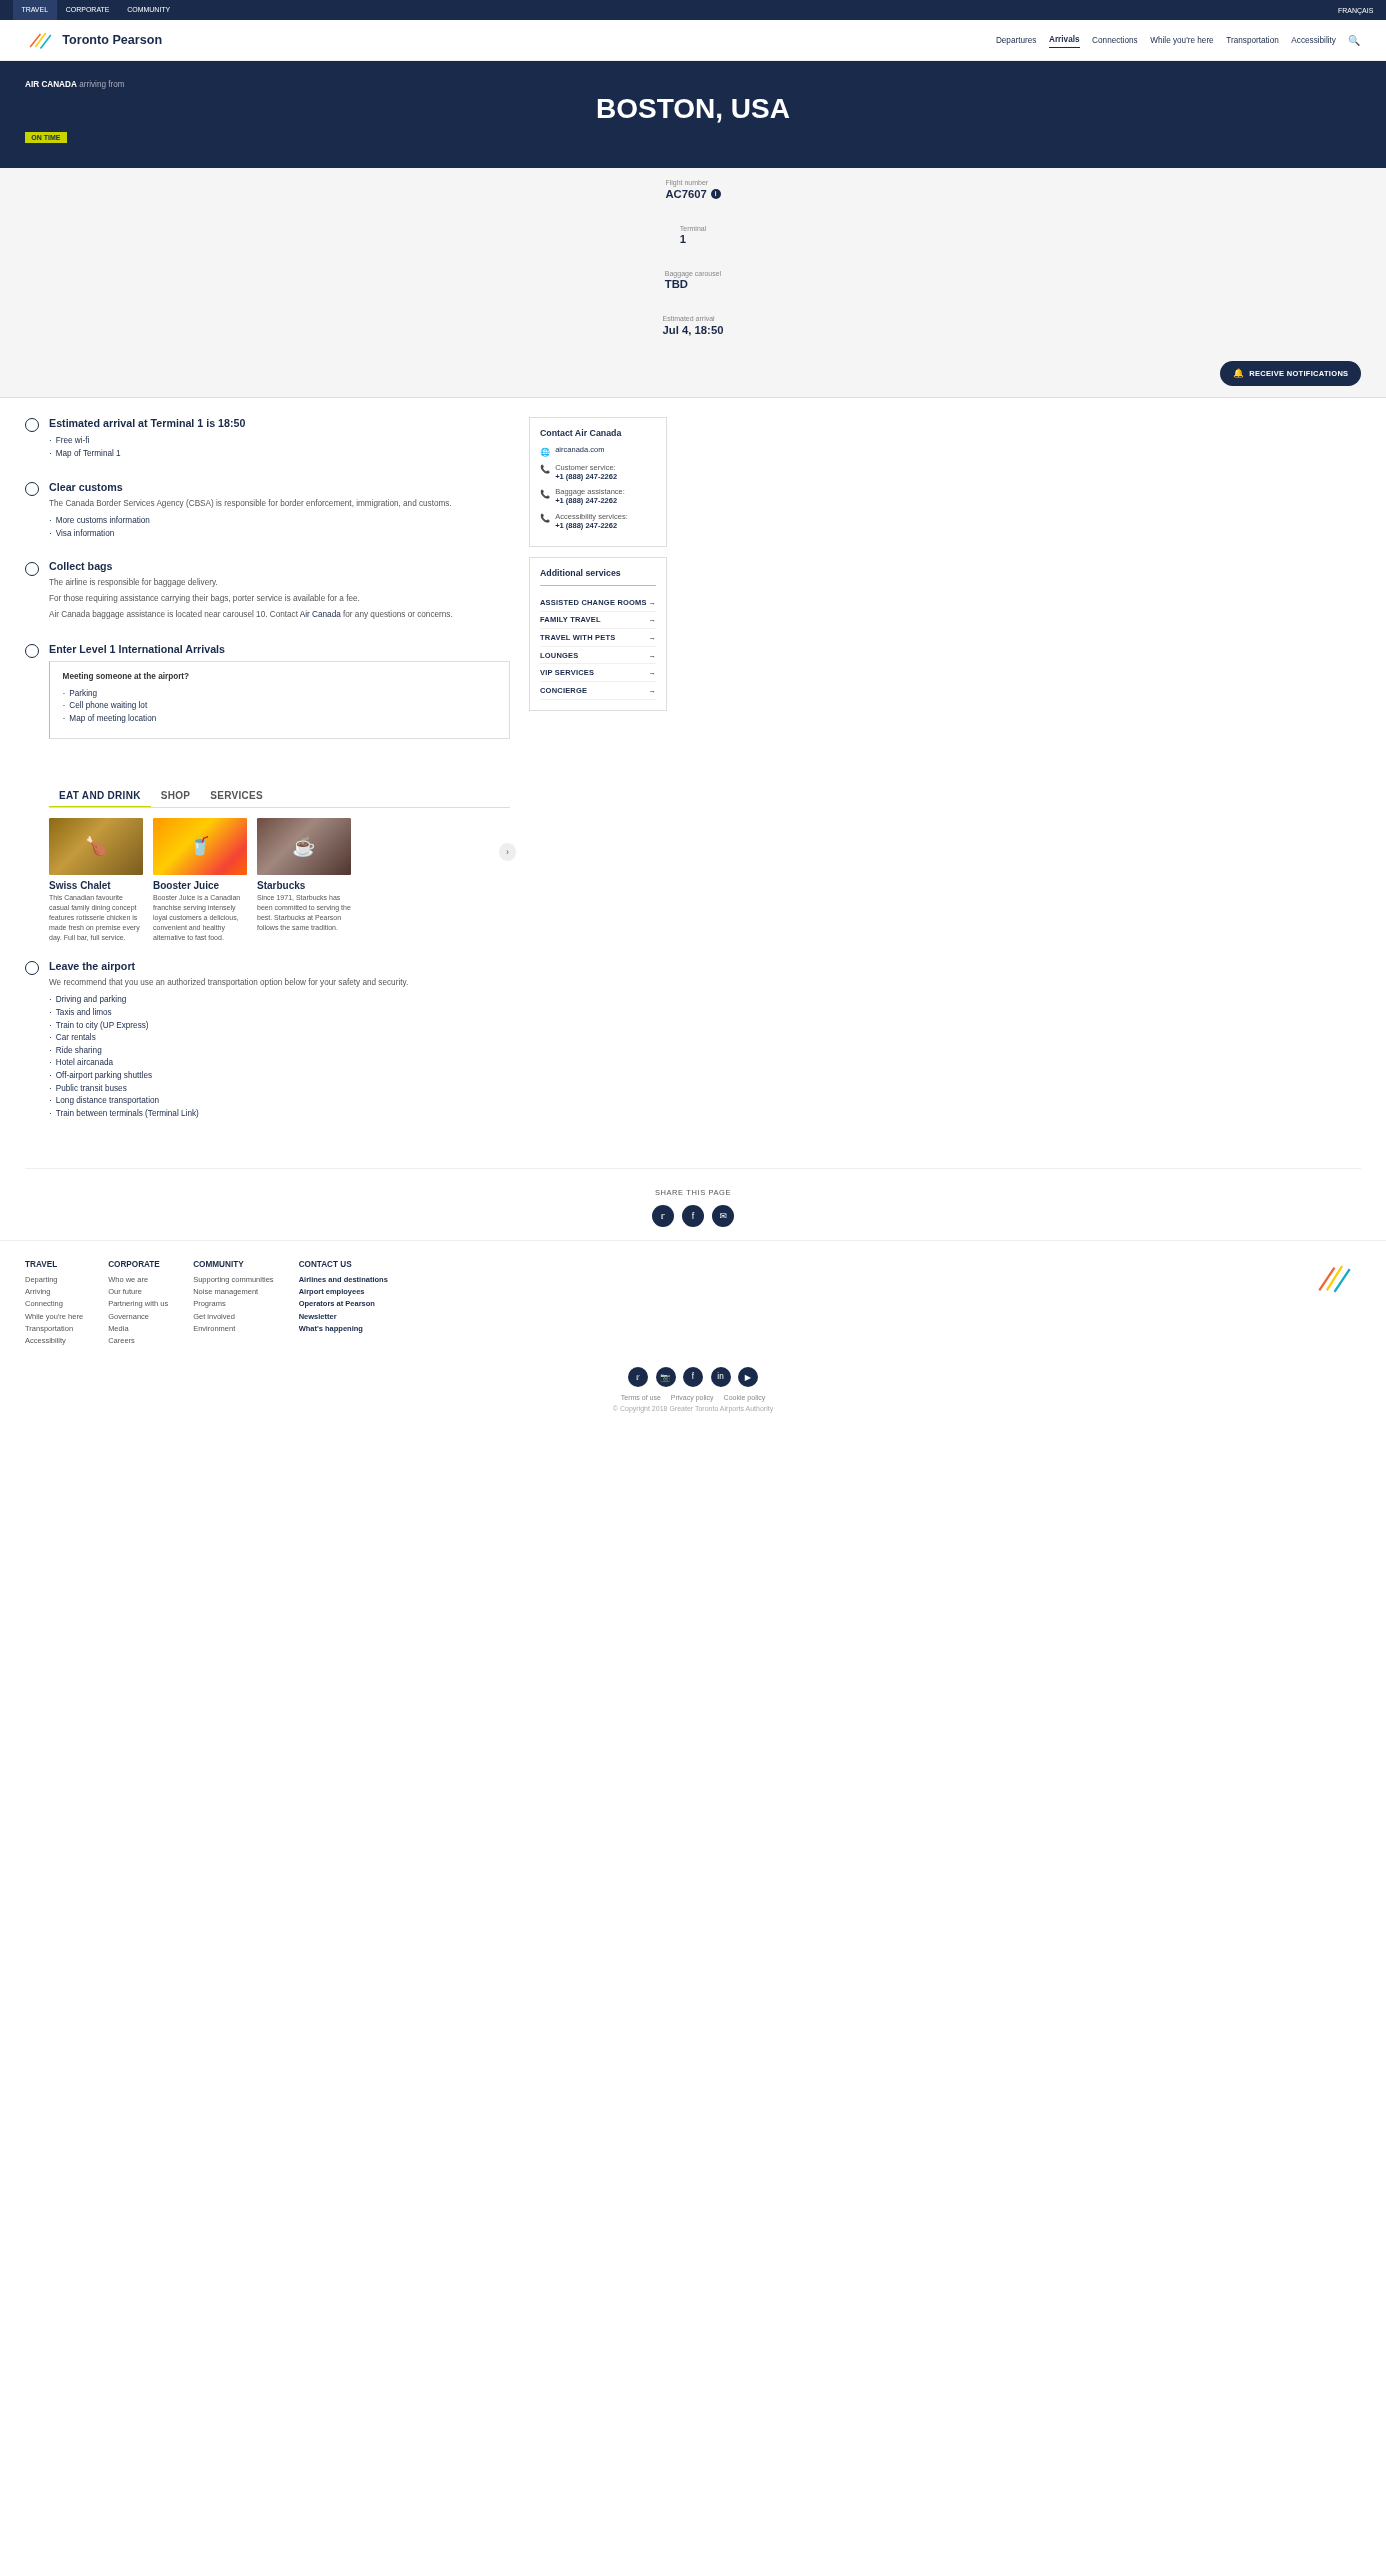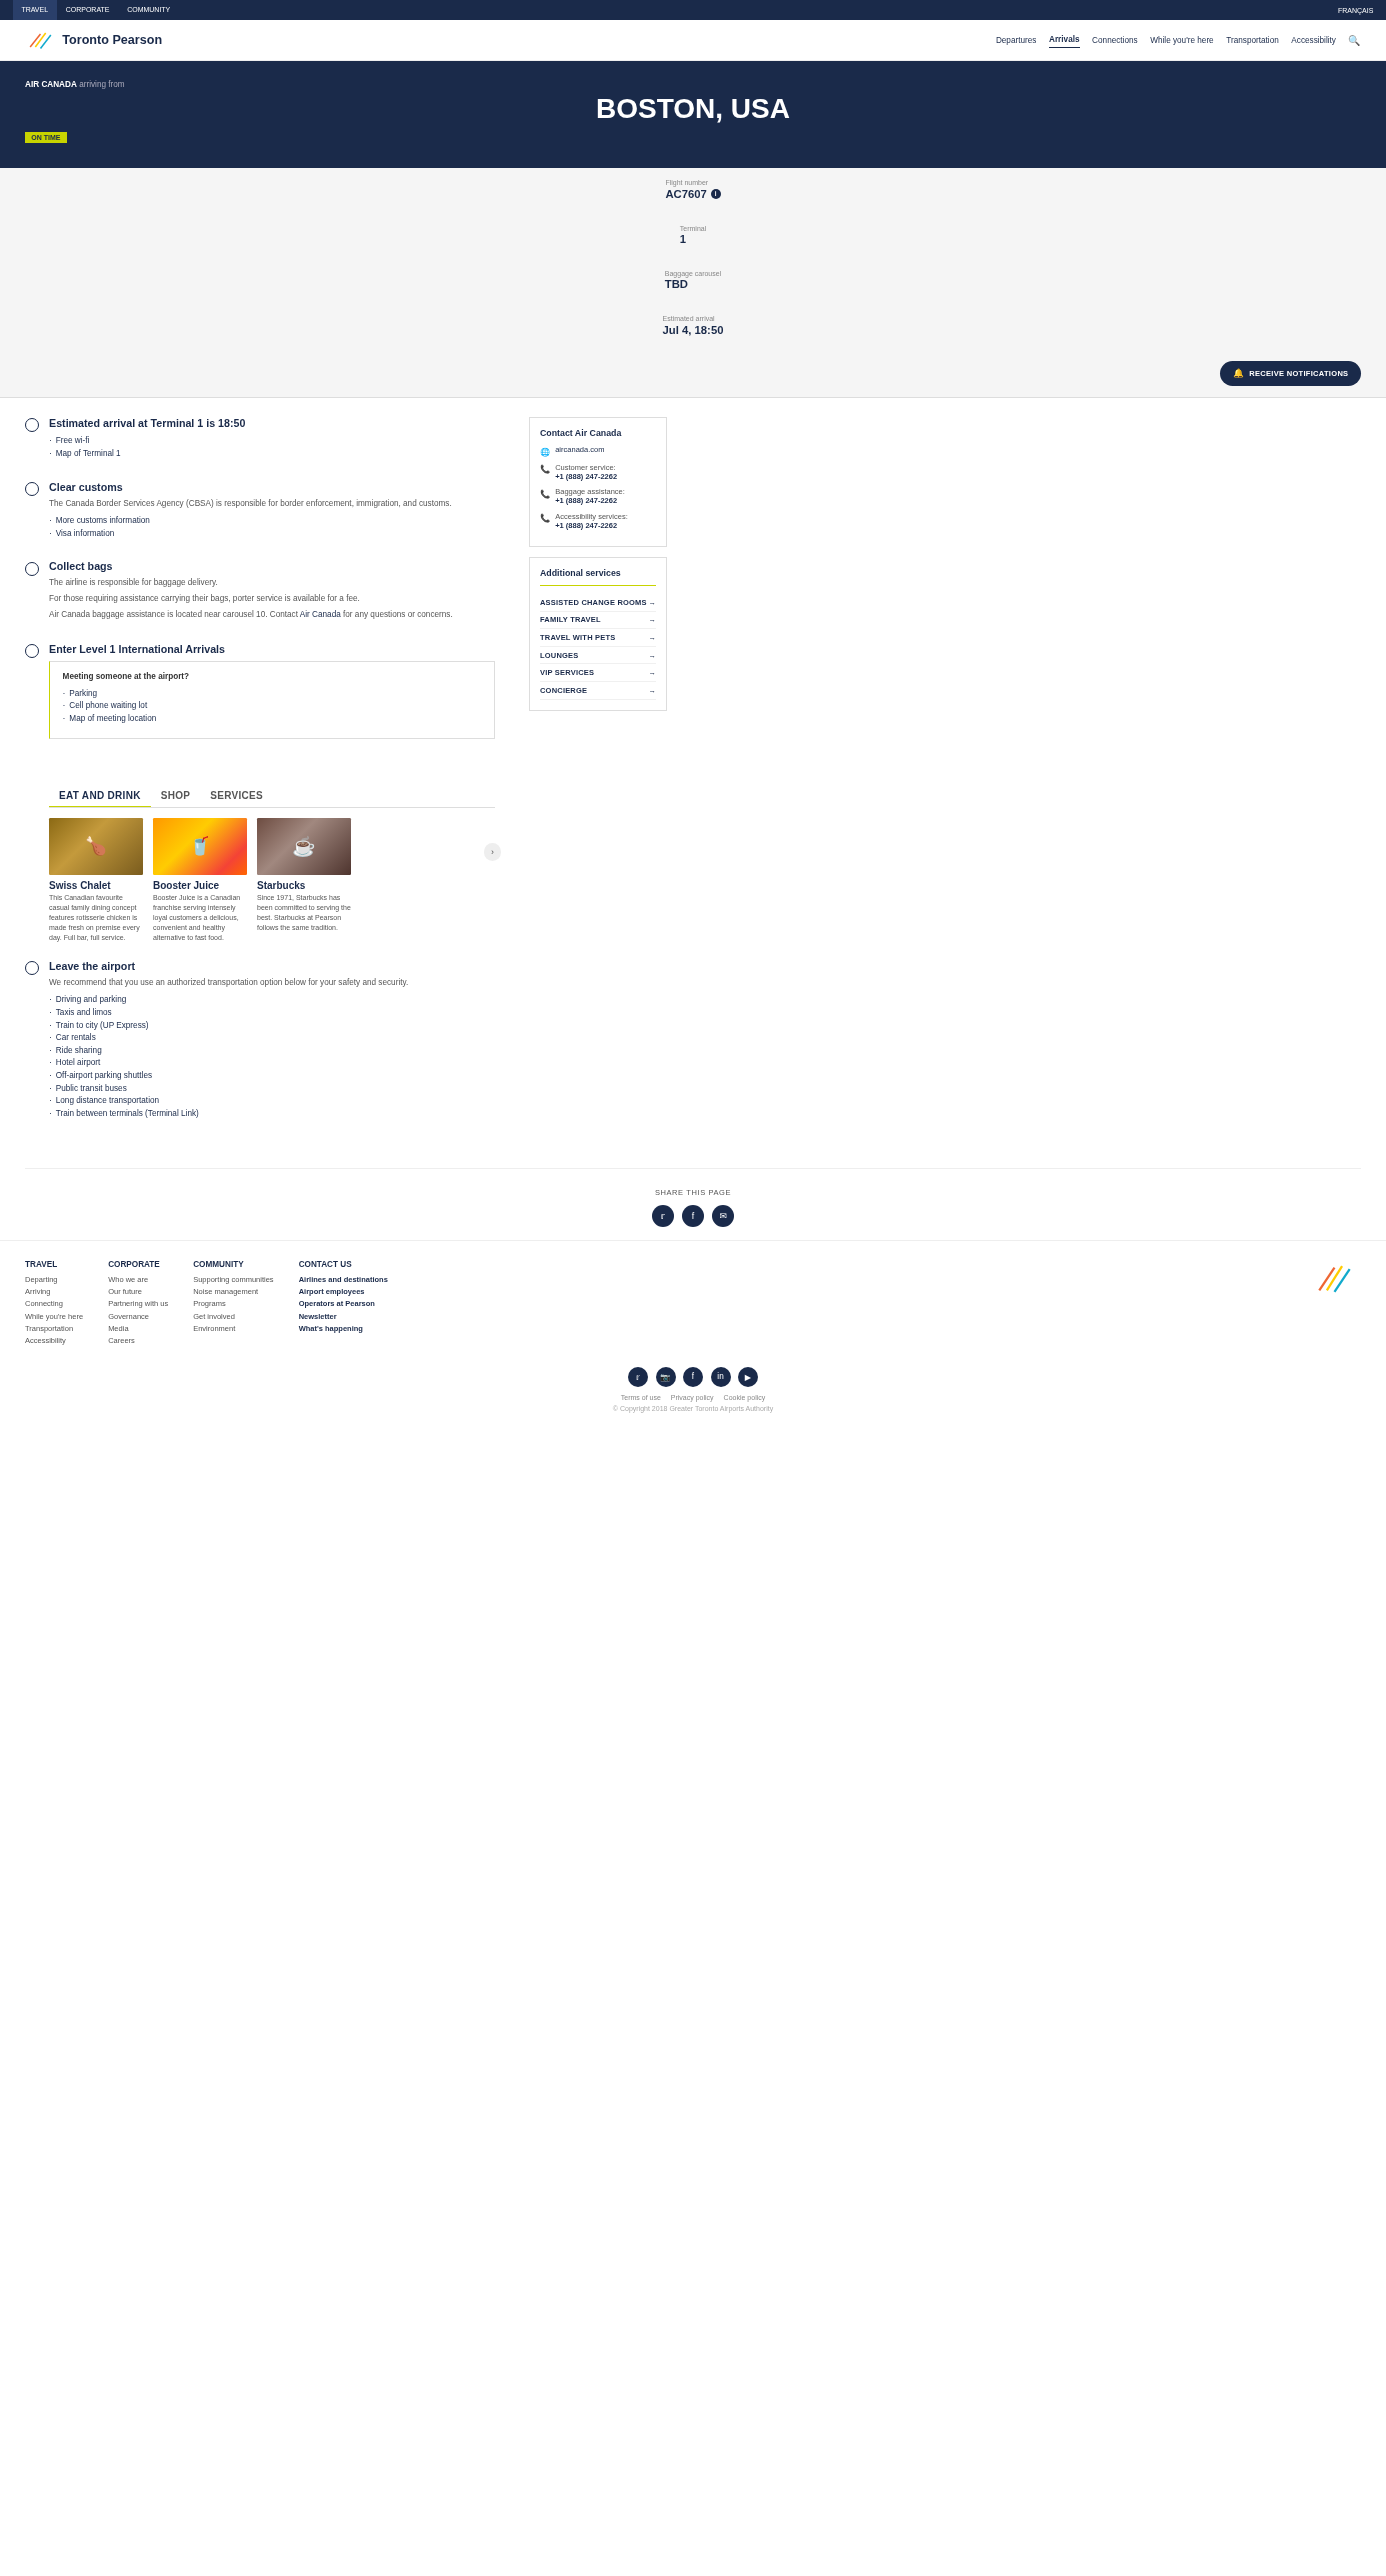--- a/index.html
+++ b/index.html
@@ -172,21 +172,21 @@
   <div class="flight-field">
     <span class="flight-field-label">Estimated arrival</span>
     <span class="flight-field-value">Jul 4, 18:50</span>
   </div>
   <button class="notify-btn">
     <span class="bell-icon">🔔</span>
     <span>RECEIVE NOTIFICATIONS</span>
   </button>
 </div>
 
-<div style="display:flex; padding: 19px 25px; gap: 34px; max-width: 692px;">
+<div style="display:flex; padding: 19px 25px; gap: 19px; max-width: 692px;">
 
   <div style="flex:1;">
 
     <div class="step">
       <div class="step-circle"></div>
       <div class="step-body">
         <div class="step-title">Estimated arrival at Terminal 1 is 18:50</div>
         <ul class="step-links">
           <li><a>Free wi-fi</a></li>
           <li><a>Map of Terminal 1</a></li>
@@ -266,21 +266,21 @@
       <div class="step-circle"></div>
       <div class="step-body">
         <div class="step-title">Leave the airport</div>
         <p class="step-text">We recommend that you use an authorized transportation option below for your safety and security.</p>
         <ul class="leave-links">
           <li><a>Driving and parking</a></li>
           <li><a>Taxis and limos</a></li>
           <li><a>Train to city (UP Express)</a></li>
           <li><a>Car rentals</a></li>
           <li><a>Ride sharing</a></li>
-          <li><a>Hotel airport</a></li>
+          <li><a>Hotel aircanada</a></li>
           <li><a>Off-airport parking shuttles</a></li>
           <li><a>Public transit buses</a></li>
           <li><a>Long distance transportation</a></li>
           <li><a>Train between terminals (Terminal Link)</a></li>
         </ul>
       </div>
     </div>
   </div>
 
   <div style="width: 138px; flex-shrink: 0;">

